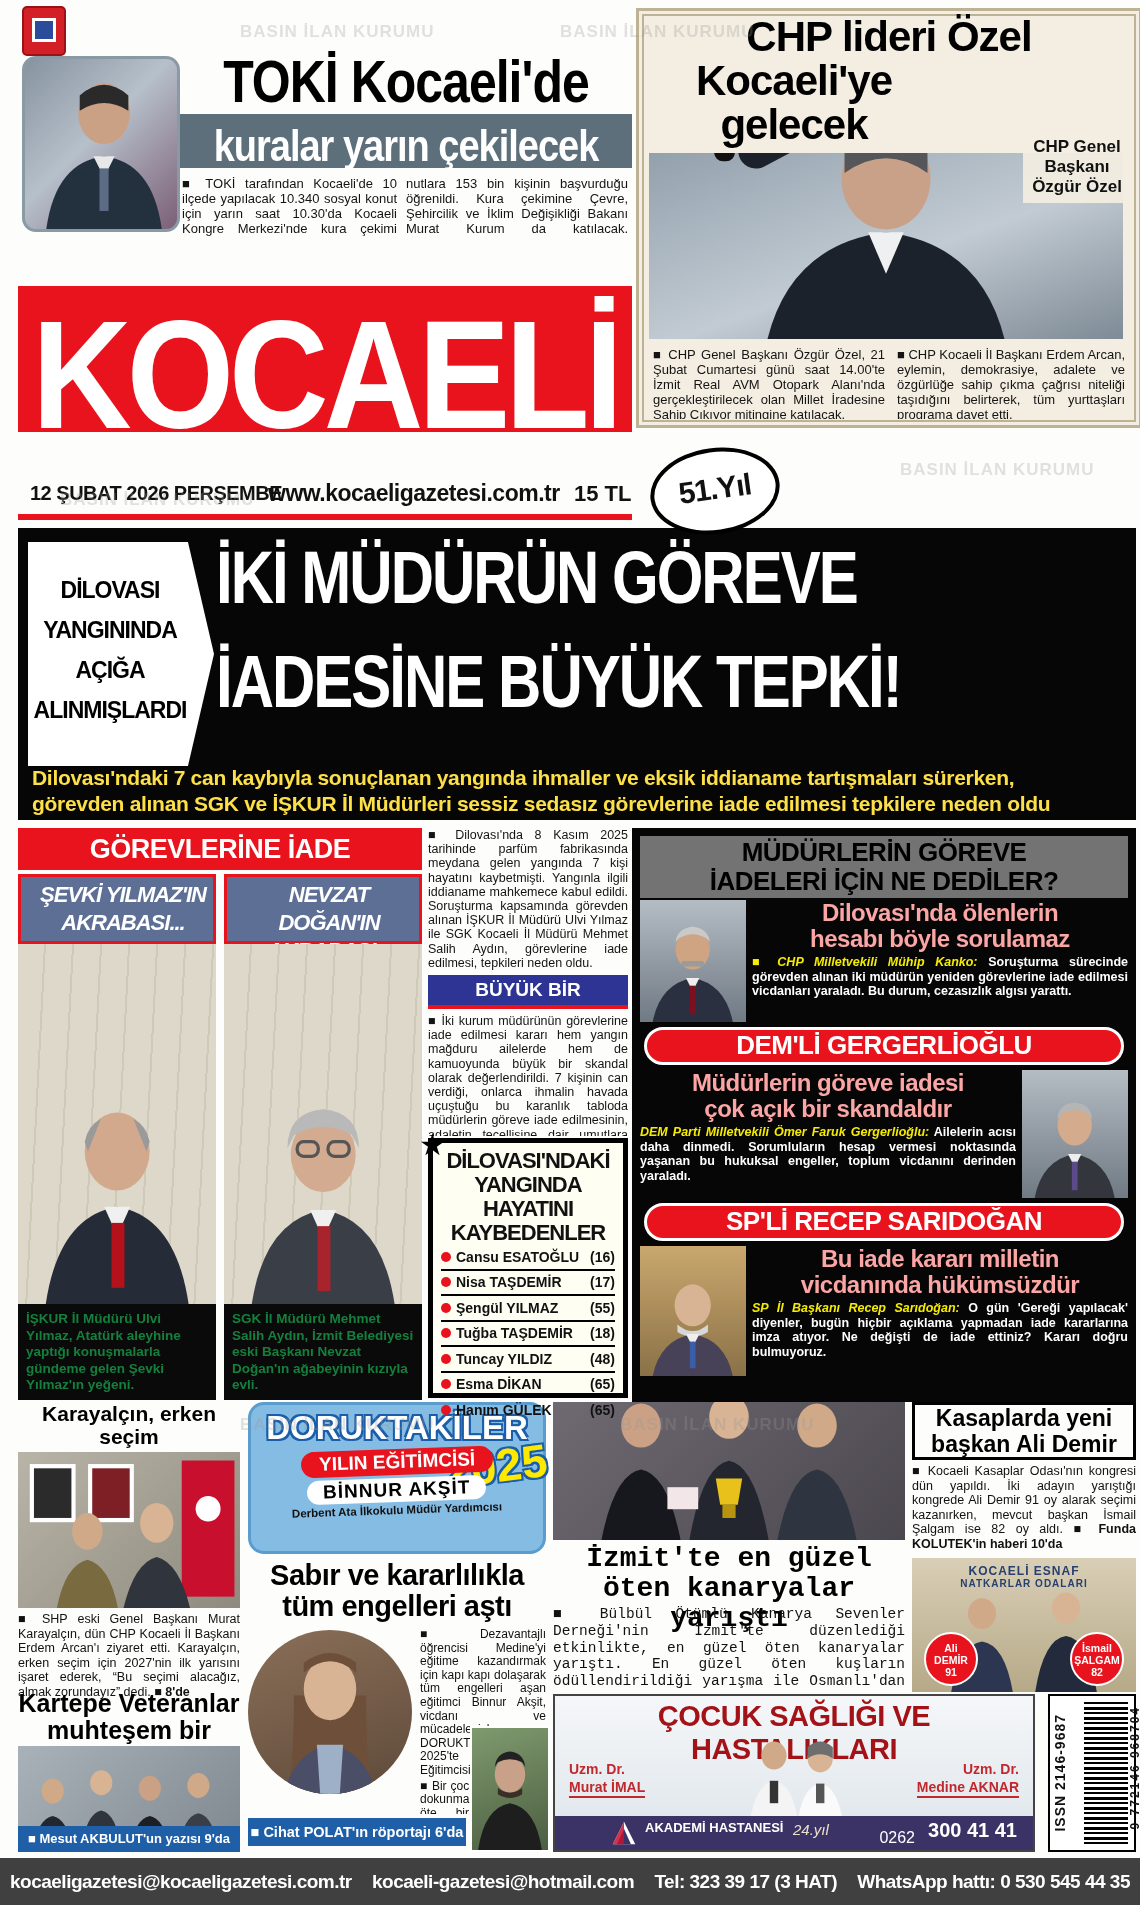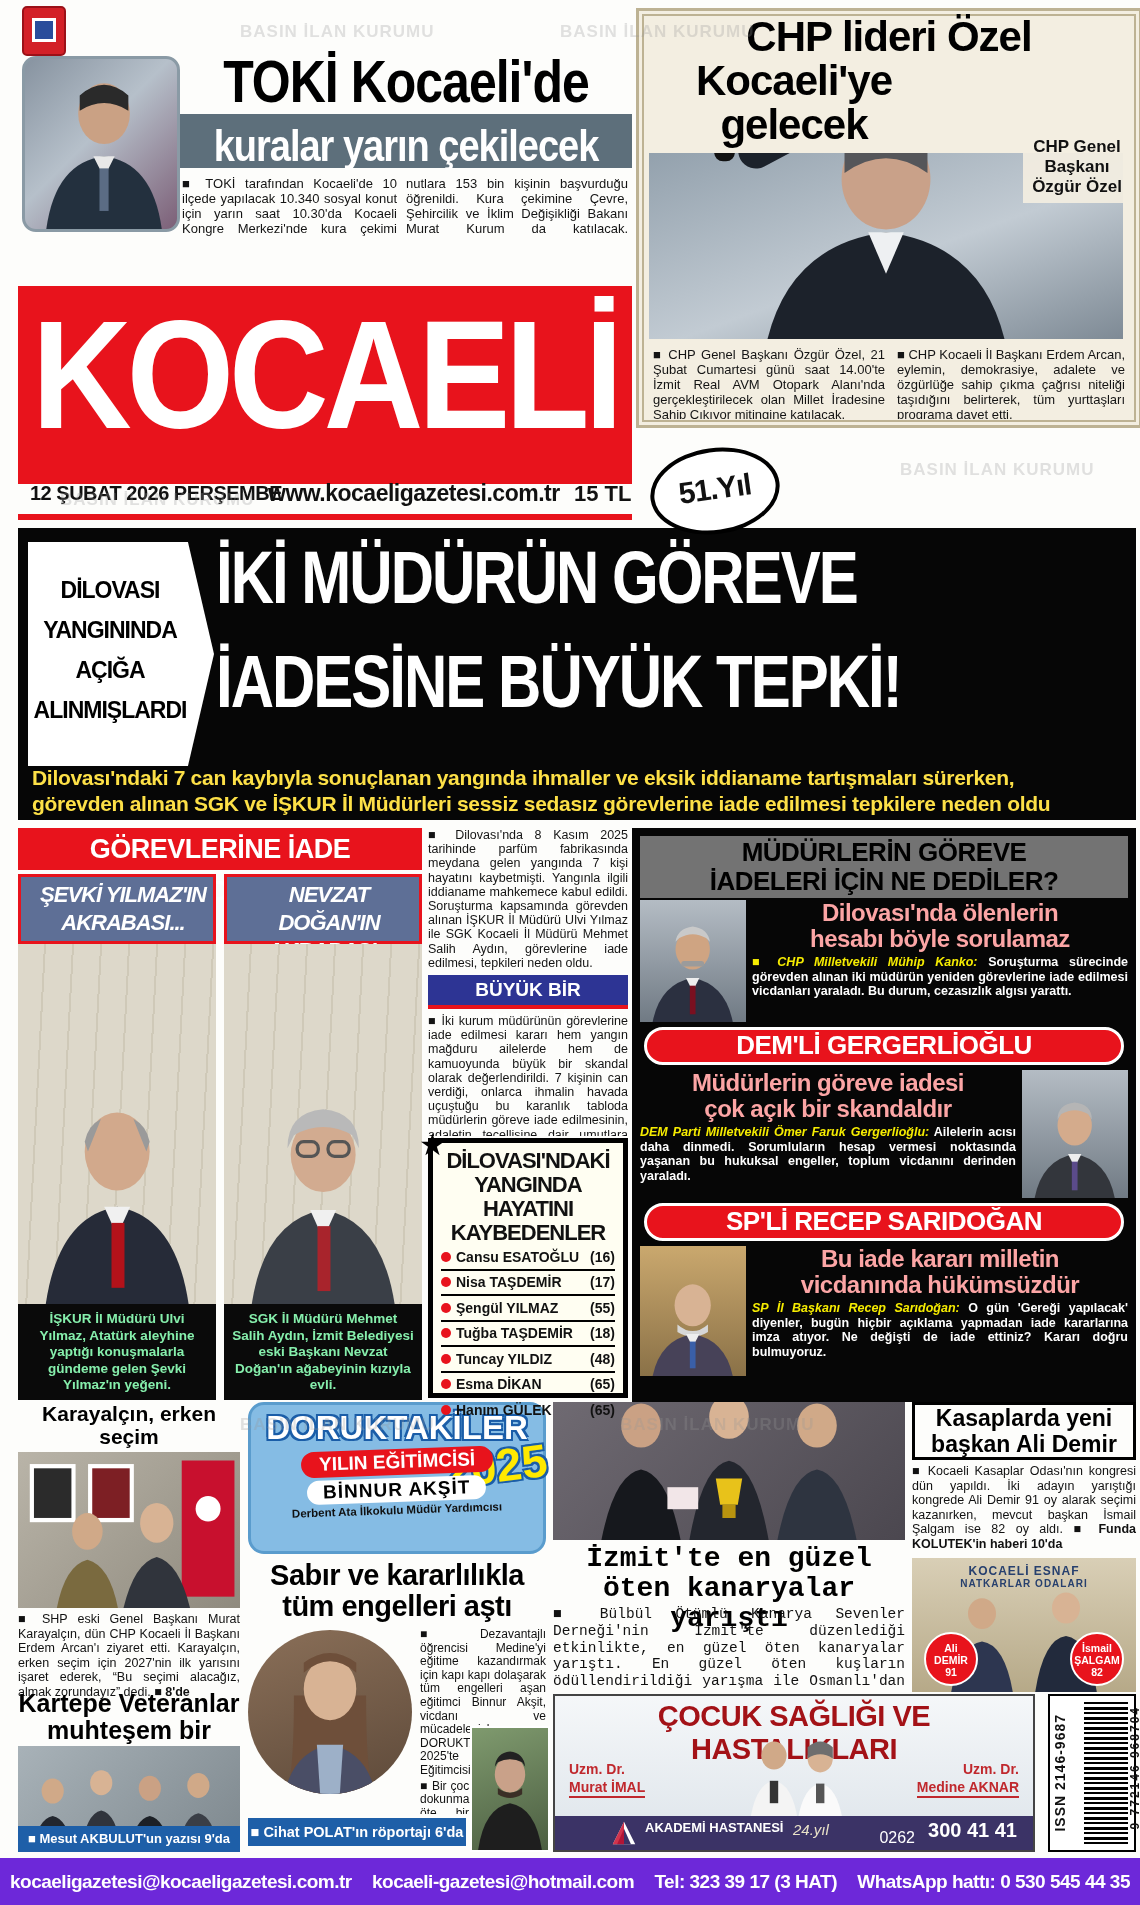--- a/index.html
+++ b/index.html
@@ -21,21 +21,21 @@
   .toki-band span{color:#fff;font-weight:bold;font-size:38px;line-height:54px;letter-spacing:-1px;}
   .bodytxt{font-size:13px;line-height:15px;color:#141414;text-align:justify;}
   .morelnk{font-weight:bold;white-space:nowrap;}
   
   .chpbox{left:636px;top:8px;width:500px;height:414px;background:#f3eee1;border:3px solid #bdb293;
           box-shadow:inset 0 0 0 3px #f3eee1, inset 0 0 0 5px #bdb293;}
   .chp-t{width:100%;text-align:center;font-weight:bold;color:#000;font-size:42px;line-height:44px;letter-spacing:-1px;}
   .chp-cap{position:absolute;right:8px;top:120px;width:104px;background:rgba(243,238,225,.92);
            text-align:center;font-weight:bold;font-size:17px;line-height:20px;padding:6px 2px;}
   
-  .mast{left:18px;top:286px;width:614px;height:198px;background:#e8131c;text-align:center;overflow:hidden;}
+  .mast{left:18px;top:286px;width:614px;height:146px;background:#e8131c;text-align:center;overflow:hidden;}
   .mast span{color:#fff;font-weight:bold;font-size:138px;line-height:176px;letter-spacing:-5px;
              display:inline-block;transform:scaleY(1.12);transform-origin:center center;}
   .daterow{left:18px;top:478px;width:614px;height:34px;}
   .redrule{left:18px;top:514px;width:614px;height:6px;background:#e8131c;}
   .yearoval{left:650px;top:448px;width:122px;height:78px;background:#fff;border:4px solid #000;
             border-radius:50%;transform:rotate(-8deg);text-align:center;z-index:6;}
   .yearoval span{font-weight:bold;font-size:30px;line-height:74px;letter-spacing:-1px;}
   
   .band{left:18px;top:528px;width:1118px;height:292px;background:#060606;}
   .kicker{position:absolute;left:10px;top:14px;width:186px;height:224px;background:#fff;
@@ -45,22 +45,22 @@
   .deck{position:absolute;left:14px;color:#fde047;font-weight:bold;font-size:21px;white-space:nowrap;letter-spacing:-.3px;}
   
   .redbanner{left:18px;top:828px;width:404px;height:42px;background:#e8131c;text-align:center;}
   .redbanner span{color:#fff;font-weight:bold;font-size:27px;line-height:42px;letter-spacing:-.5px;}
   .card{position:absolute;top:874px;width:198px;}
   .card .sub{height:60px;background:#5e6f96;border:3px solid #e8131c;text-align:center;padding-top:4px;box-sizing:content-box;}
   .card .sub div{color:#fff;font-weight:bold;font-style:italic;font-size:22px;line-height:28px;letter-spacing:-1px;margin-left:12px;}
   .cardph{position:relative;width:198px;height:360px;overflow:hidden;
           background:repeating-linear-gradient(93deg,#ddd8ca 0 26px,#cfc9b8 26px 28px);}
   .cardph svg{position:absolute;bottom:0;left:9%;width:82%;}
-  .cardcap{width:198px;height:96px;background:#0a0a0a;color:#86efac;font-weight:bold;font-size:13.5px;
-           line-height:16.5px;text-align:center;padding:7px 8px;box-sizing:border-box;}
+  .cardcap{width:198px;height:96px;background:#0a0a0a;color:#15803d;font-weight:bold;font-size:13.5px;
+           line-height:16.5px;text-align:left;padding:7px 8px;box-sizing:border-box;}
   
   .midcol{left:428px;top:828px;width:200px;height:308px;overflow:hidden;}
   .skandal{height:30px;background:#2d3494;border-bottom:4px solid #e8131c;text-align:center;margin:5px 0;}
   .skandal span{color:#fff;font-weight:bold;font-size:19px;line-height:30px;}
   .vbox{left:428px;top:1138px;width:200px;height:260px;background:#fffef2;border:5px solid #000;box-sizing:border-box;z-index:4;}
   .vstar{position:absolute;left:-14px;top:-16px;font-size:30px;color:#000;}
   .vtitle{text-align:center;font-weight:bold;font-size:22px;line-height:24px;letter-spacing:-1px;padding-top:6px;}
   .vrow{display:flex;align-items:center;height:23.5px;margin:0 8px;border-bottom:2px solid #000;}
   .vrow:last-child{border-bottom:none;}
   .vdot{width:10px;height:10px;border-radius:50%;background:#e8131c;margin-right:5px;flex:none;}
@@ -96,21 +96,21 @@
   .serif{font-family:Liberation Mono, monospace;}
   .adbox{left:553px;top:1694px;width:482px;height:158px;border:2px solid #444;box-sizing:border-box;
          background:linear-gradient(180deg,#f5f7f9,#dde4ea);overflow:hidden;}
   .adtitle{text-align:center;font-weight:bold;font-size:29px;color:#a31217;letter-spacing:-.5px;margin-top:4px;}
   .adname{color:#c0282d;font-weight:bold;font-size:14px;line-height:17px;border-bottom:2px solid #c0282d;display:inline-block;}
   .adband{position:absolute;bottom:0;left:0;width:100%;height:34px;background:#3b3366;color:#fff;}
   .bcode{left:1048px;top:1694px;width:88px;height:158px;border:2px solid #000;box-sizing:border-box;background:#fff;}
   .bars{position:absolute;right:6px;top:6px;width:44px;height:142px;
         background:repeating-linear-gradient(0deg,#000 0 2px,#fff 2px 4px,#000 4px 7px,#fff 7px 10px);}
   .vtext{position:absolute;writing-mode:vertical-rl;transform:rotate(180deg);font-size:15px;font-weight:bold;letter-spacing:1px;}
-  .footer{left:0;top:1858px;width:1140px;height:47px;background:#6d28d9;display:flex;align-items:center;
+  .footer{left:0;top:1858px;width:1140px;height:47px;background:#404040;display:flex;align-items:center;
           justify-content:space-between;padding:0 10px;box-sizing:border-box;z-index:6;}
   .footer span{color:#fff;font-weight:bold;font-size:19px;white-space:nowrap;letter-spacing:-.5px;}
   .badge{position:absolute;width:54px;height:54px;border-radius:50%;background:#e8131c;border:2px solid #fff;
          color:#fff;font-weight:bold;font-size:10.5px;line-height:12px;text-align:center;padding-top:8px;box-sizing:border-box;}
 </style>
 </head>
 <body>
 
 <span class="wm" style="left:240px;top:22px">BASIN İLAN KURUMU</span>
 <span class="wm" style="left:560px;top:22px">BASIN İLAN KURUMU</span>

